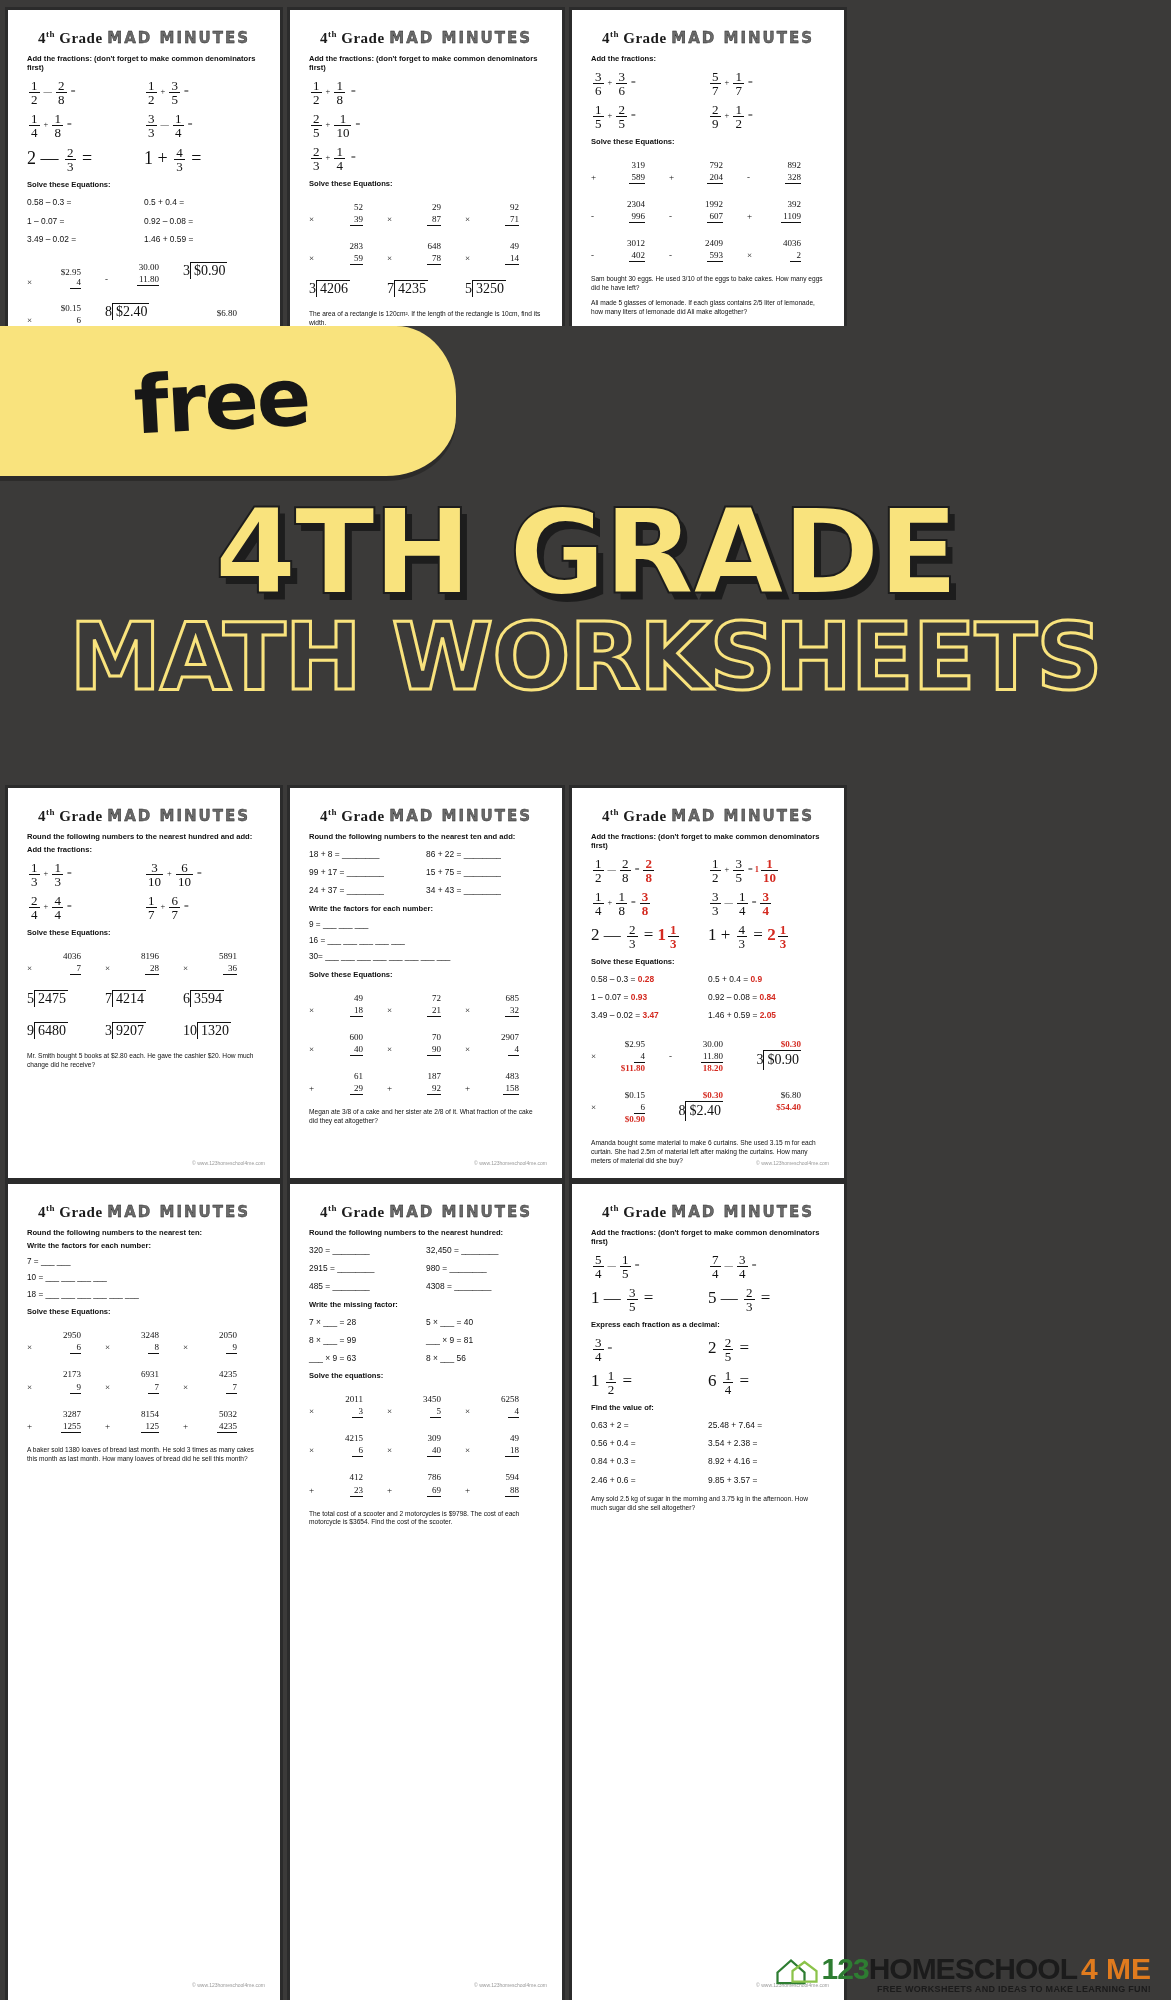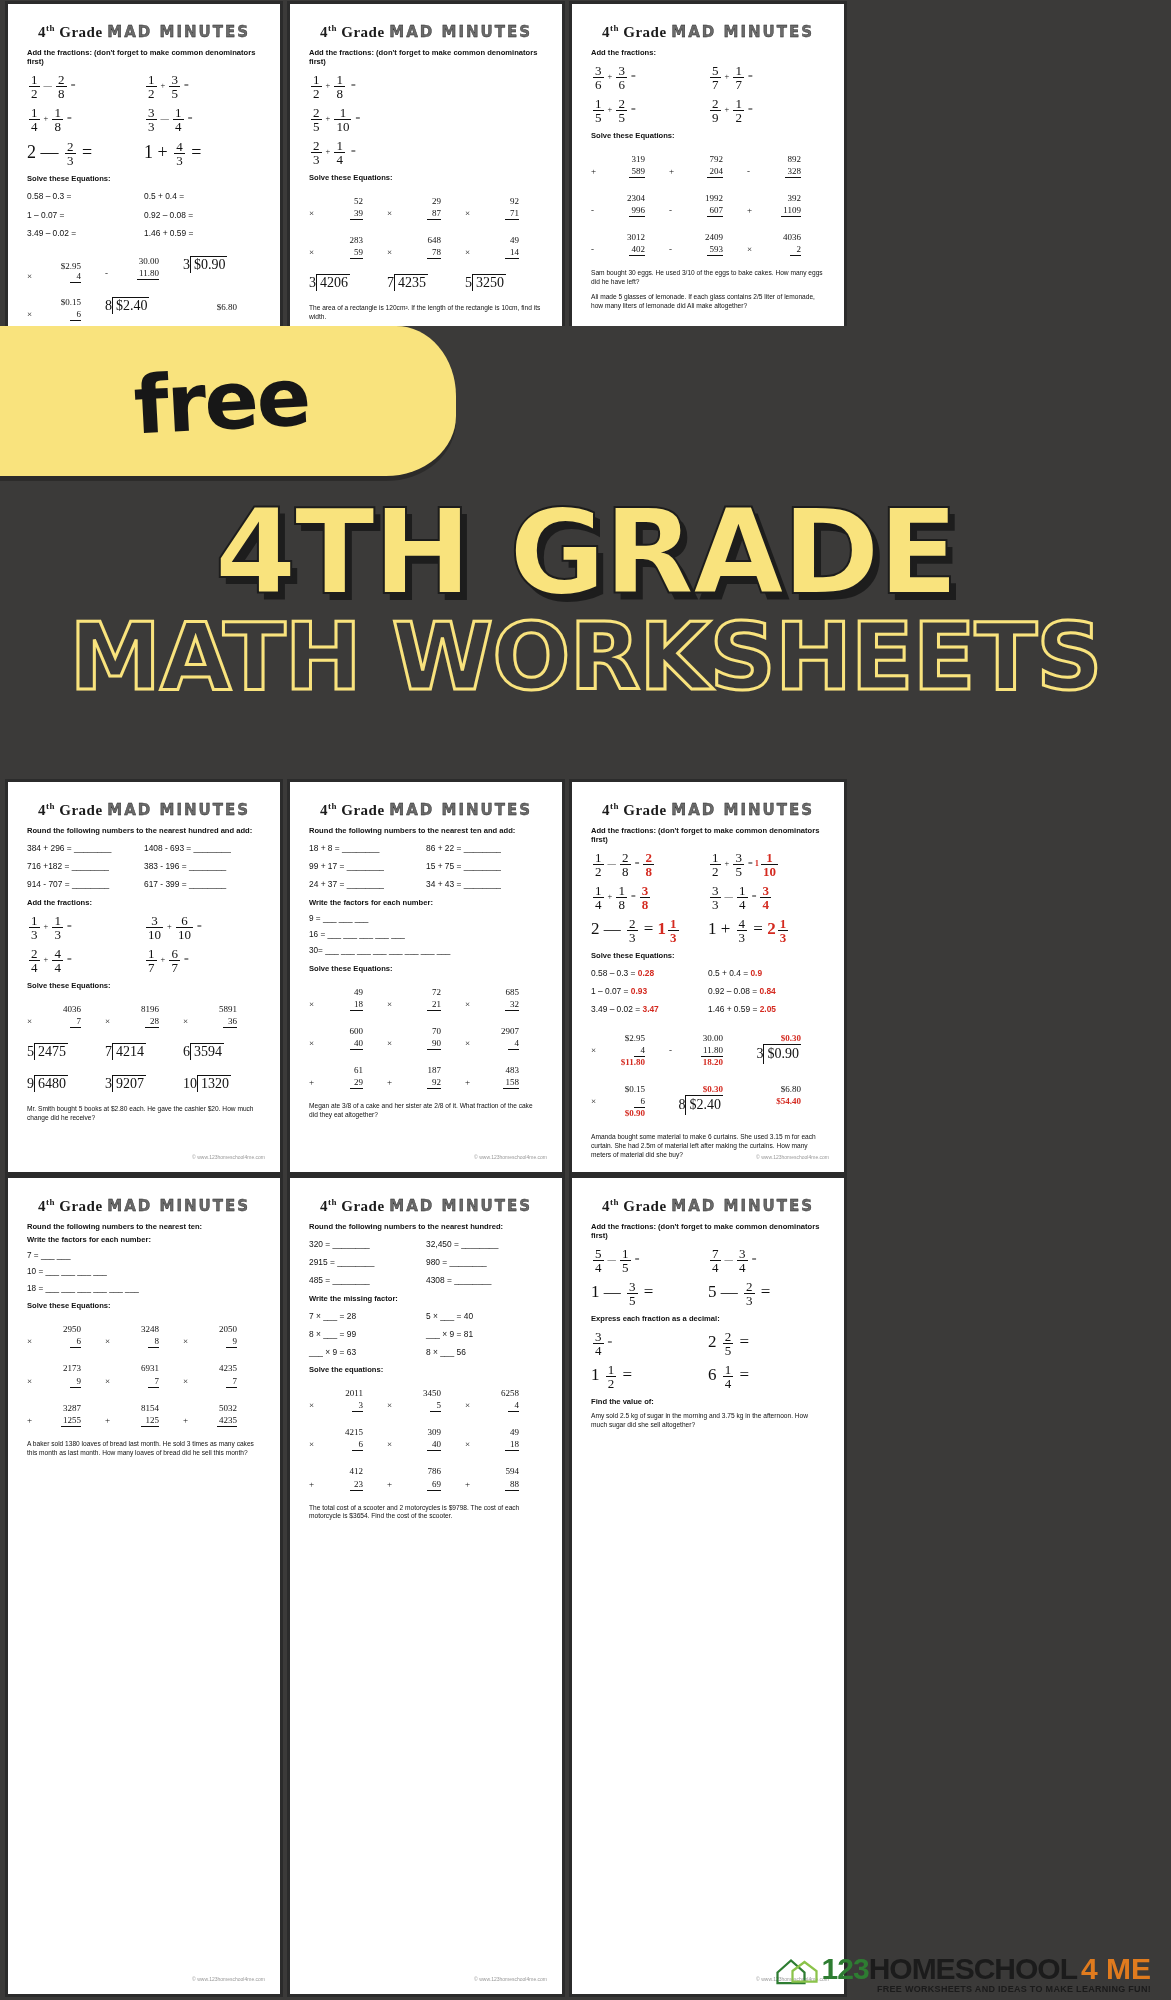--- a/index.html
+++ b/index.html
@@ -14,20 +14,21 @@
 
   
   .sheet-row { display:flex; gap:10px; padding:0 8px; }
   .sheet {
     background:#c4b5fd;
     position:relative;
     border:9px solid #ffffff;
     outline:3px solid #2b2b2b;
     box-shadow:0 0 0 1px #555;
     overflow:hidden;
+    margin-top:6px;
   }
   .sheet::before {
     
     content:"";
     position:absolute; inset:-9px;
     border:9px dashed #2e2e2e;
     opacity:.85;
     pointer-events:none;
   }
   .sheet-inner {
@@ -290,28 +291,20 @@
 
 <div class="sheet-row" style="position:absolute;top:782px;left:0;">
 
   <div class="sheet" style="width:272px;height:390px;">
     <div class="sheet-inner">
       <div class="ws-title">
         <span class="grade"><span>4</span><sup>th</sup> <span>Grade</span></span>
         <span class="mad">MAD MINUTES</span>
       </div>
       <div class="ws-instr">Round the following numbers to the nearest hundred and add:</div>
-      <div class="prob-grid c2 blanks">
-        <div class="prob">384 + 296 = ________</div>
-        <div class="prob">1408 - 693 = ________</div>
-        <div class="prob">716 +182 = ________</div>
-        <div class="prob">383 - 196 = ________</div>
-        <div class="prob">914 - 707 = ________</div>
-        <div class="prob">617 - 399 = ________</div>
-      </div>
       <div class="ws-instr">Add the fractions:</div>
       <div class="prob-grid c2 bigfrac">
         <div class="prob"><span class="fr"><span class="n">1</span><span class="d">3</span></span> + <span class="fr"><span class="n">1</span><span class="d">3</span></span> =</div>
         <div class="prob"><span class="fr"><span class="n">3</span><span class="d">10</span></span> + <span class="fr"><span class="n">6</span><span class="d">10</span></span> =</div>
         <div class="prob"><span class="fr"><span class="n">2</span><span class="d">4</span></span> + <span class="fr"><span class="n">4</span><span class="d">4</span></span> =</div>
         <div class="prob"><span class="fr"><span class="n">1</span><span class="d">7</span></span> + <span class="fr"><span class="n">6</span><span class="d">7</span></span> =</div>
       </div>
       <div class="ws-instr">Solve these Equations:</div>
       <div class="vgrid">
         <div class="vcell"><span class="varith">4036<br><span class="bot"><span class="op">×</span>&nbsp;&nbsp;&nbsp;7</span></span></div>
@@ -493,20 +486,30 @@
         <div class="prob" style="font-size:17px;">5 — <span class="fr"><span class="n">2</span><span class="d">3</span></span> =</div>
       </div>
       <div class="ws-instr">Express each fraction as a decimal:</div>
       <div class="prob-grid c2 bigfrac">
         <div class="prob"><span class="fr"><span class="n">3</span><span class="d">4</span></span> =</div>
         <div class="prob" style="font-size:17px;">2 <span class="fr"><span class="n">2</span><span class="d">5</span></span> =</div>
         <div class="prob" style="font-size:17px;">1 <span class="fr"><span class="n">1</span><span class="d">2</span></span> =</div>
         <div class="prob" style="font-size:17px;">6 <span class="fr"><span class="n">1</span><span class="d">4</span></span> =</div>
       </div>
       <div class="ws-instr">Find the value of:</div>
+      <div class="prob-grid c2">
+        <div class="prob">0.63 + 2 =</div>
+        <div class="prob">25.48 + 7.64 =</div>
+        <div class="prob">0.56 + 0.4 =</div>
+        <div class="prob">3.54 + 2.38 =</div>
+        <div class="prob">0.84 + 0.3 =</div>
+        <div class="prob">8.92 + 4.16 =</div>
+        <div class="prob">2.46 + 0.6 =</div>
+        <div class="prob">9.85 + 3.57 =</div>
+      </div>
       <div class="wordprob">Amy sold 2.5 kg of sugar in the morning and 3.75 kg in the afternoon. How much sugar did she sell altogether?</div>
       <div class="credit">© www.123homeschool4me.com</div>
     </div>
   </div>
 </div>
 
 <div class="footer-logo">
   <div class="fl-row">
     <svg class="fl-house" viewBox="0 0 60 40">
       <polygon points="4,22 22,6 40,22 40,36 4,36" fill="none" stroke="#2e7d32" stroke-width="3"></polygon>

